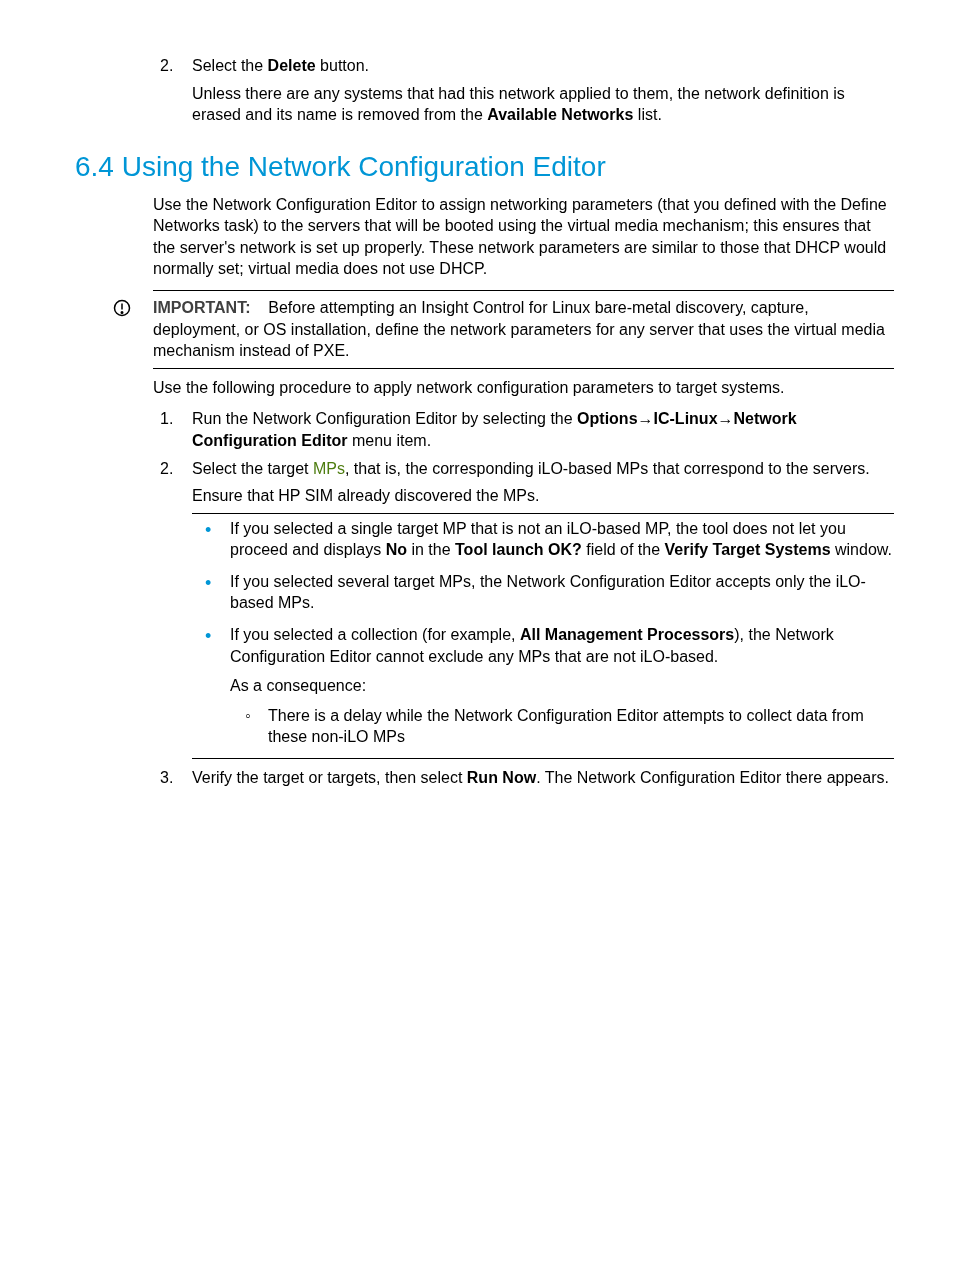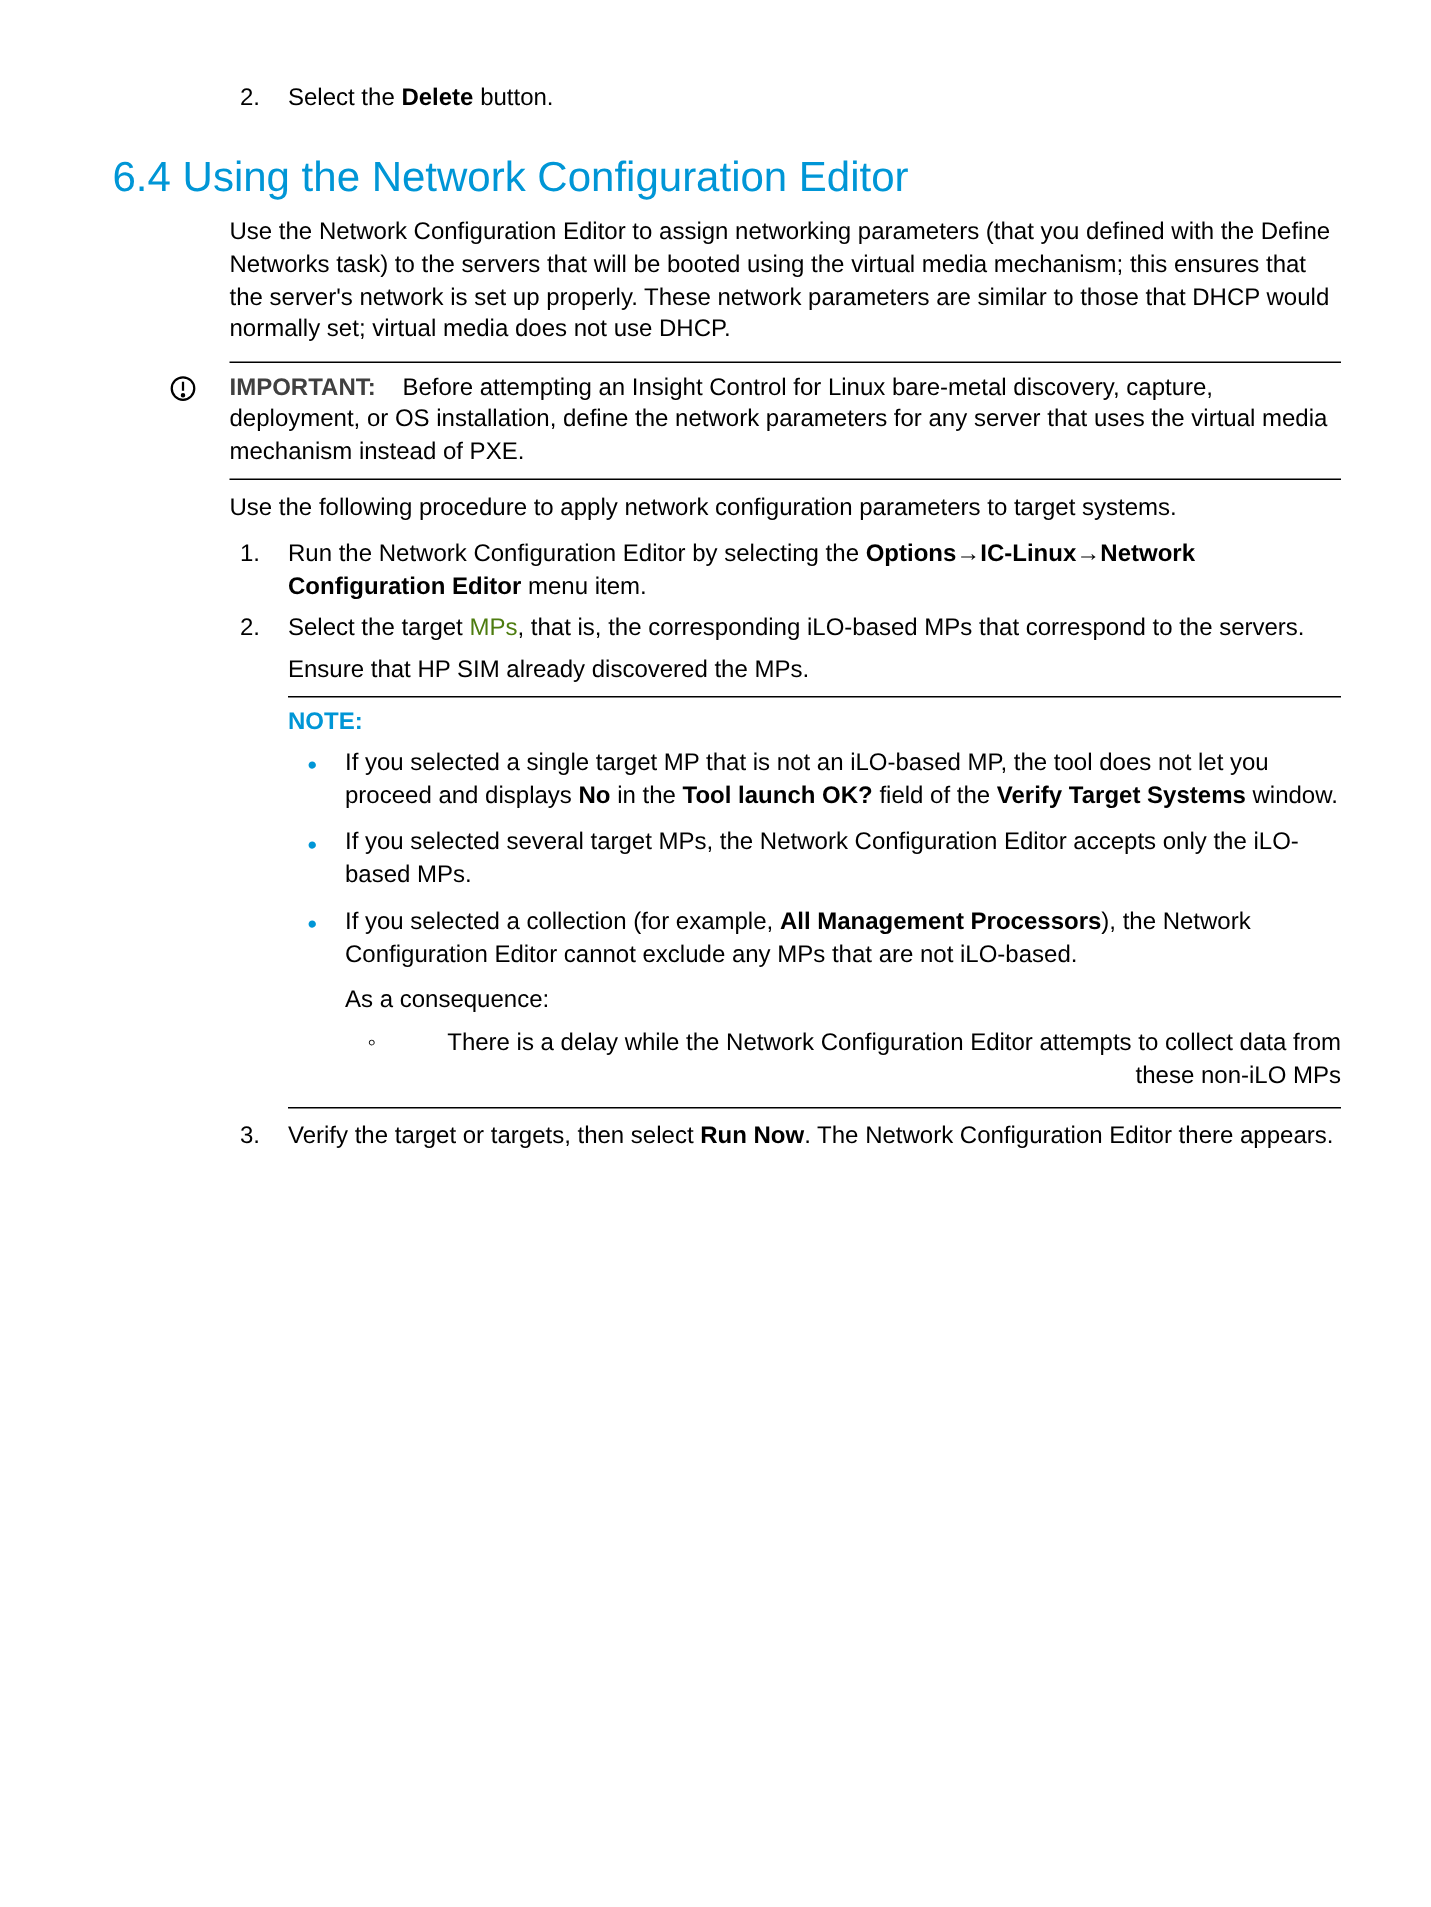--- a/index.html
+++ b/index.html
@@ -99,21 +99,20 @@
   }
   ul.sub-list {
     list-style: none;
     margin: 8px 0 0 10px;
     padding: 0;
   }
   ul.sub-list > li {
     position: relative;
     padding-left: 28px;
     margin-bottom: 8px;
-    text-align: right;
   }
   ul.sub-list > li::before {
     content: "◦";
     position: absolute;
     left: 5px;
     top: 0;
   }
   .footer {
     position: absolute;
     bottom: 40px;
@@ -126,20 +125,23 @@
 <body>
 
 <div class="page">
 
   <div class="ol-outer">
     <div class="num-line">
       <div class="num">2.</div>
       <div class="txt">
         <span>Select the </span><span class="b">Delete</span><span> button.</span>
       </div>
+    </div>
+    <div class="indent-after" style="margin-left:32px;">
+      <span>Unless there are any systems that had this network applied to them, the network definition is erased and its name is removed from the </span><span class="b">Available Networks</span><span> list.</span>
     </div>
   </div>
 
   <h2 class="section">6.4 Using the Network Configuration Editor</h2>
 
   <p class="intro">Use the Network Configuration Editor to assign networking parameters (that you defined with the Define Networks task) to the servers that will be booted using the virtual media mechanism; this ensures that the server's network is set up properly. These network parameters are similar to those that DHCP would normally set; virtual media does not use DHCP.</p>
 
   <div class="rule"></div>
 
   <div class="important-block">
@@ -172,21 +174,20 @@
     <div class="num-line" style="margin-top:4px;">
       <div class="num">2.</div>
       <div class="txt">
         <span>Select the target </span><span class="link">MPs</span><span>, that is, the corresponding iLO-based MPs that correspond to the servers.</span>
         <div style="margin-top:6px;">Ensure that HP SIM already discovered the MPs.</div>
       </div>
     </div>
   </div>
 
   <div class="note-rule"></div>
-  <div class="note-hdr">NOTE:</div>
 
   <ul class="note-list">
     <li>
       <span>If you selected a single target MP that is not an iLO-based MP, the tool does not let you proceed and displays </span><span class="b">No</span><span> in the </span><span class="b">Tool launch OK?</span><span> field of the </span><span class="b">Verify Target Systems</span><span> window.</span>
     </li>
     <li>If you selected several target MPs, the Network Configuration Editor accepts only the iLO-based MPs.</li>
     <li>
       <span>If you selected a collection (for example, </span><span class="b">All Management Processors</span><span>), the Network Configuration Editor cannot exclude any MPs that are not iLO-based.</span>
       <div style="margin-top:8px;">As a consequence:</div>
       <ul class="sub-list">

